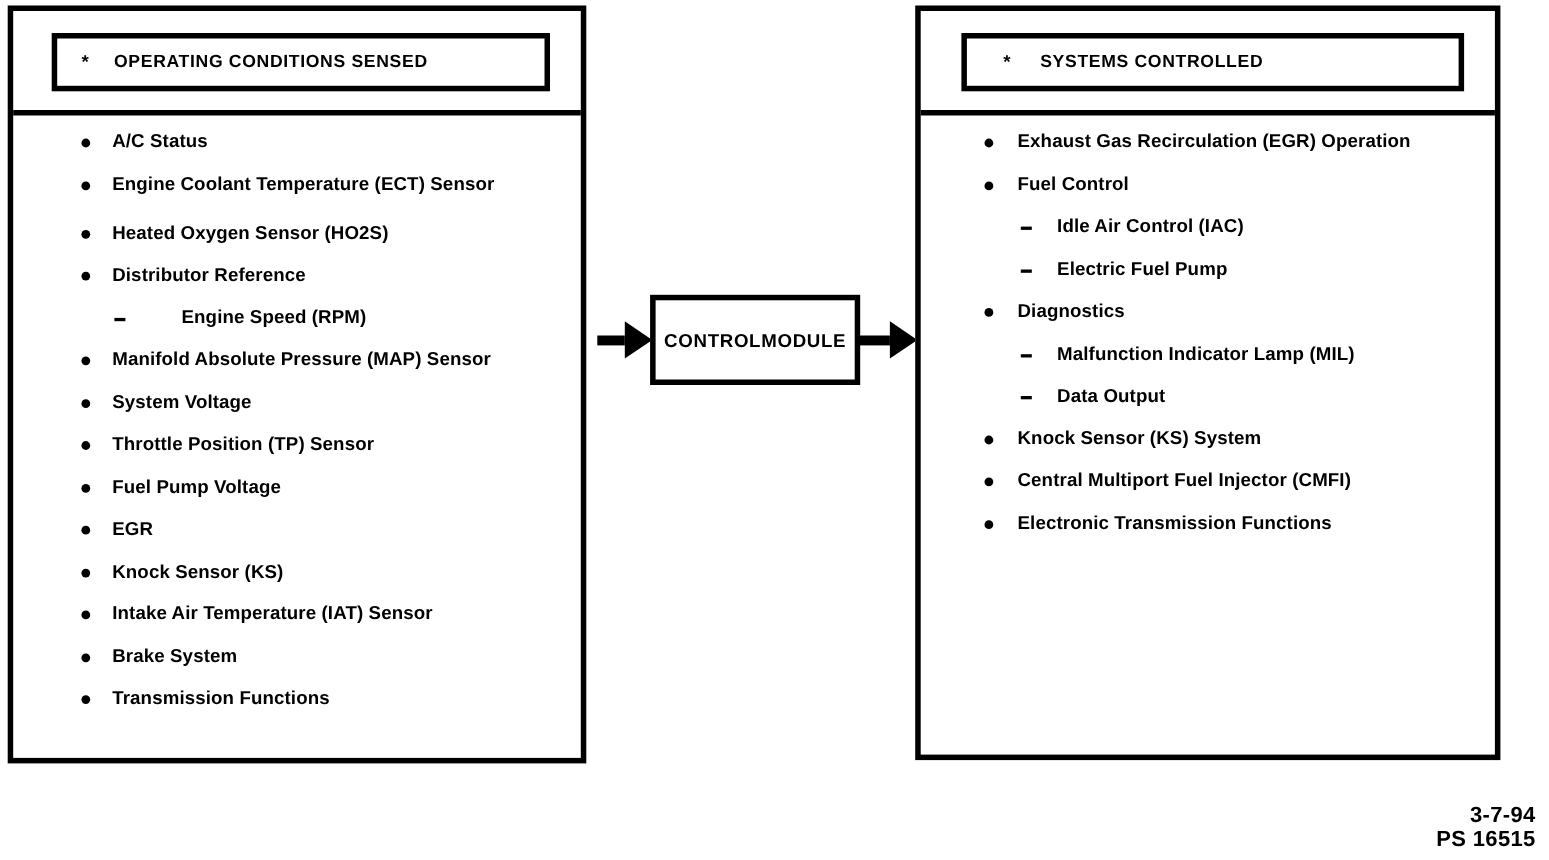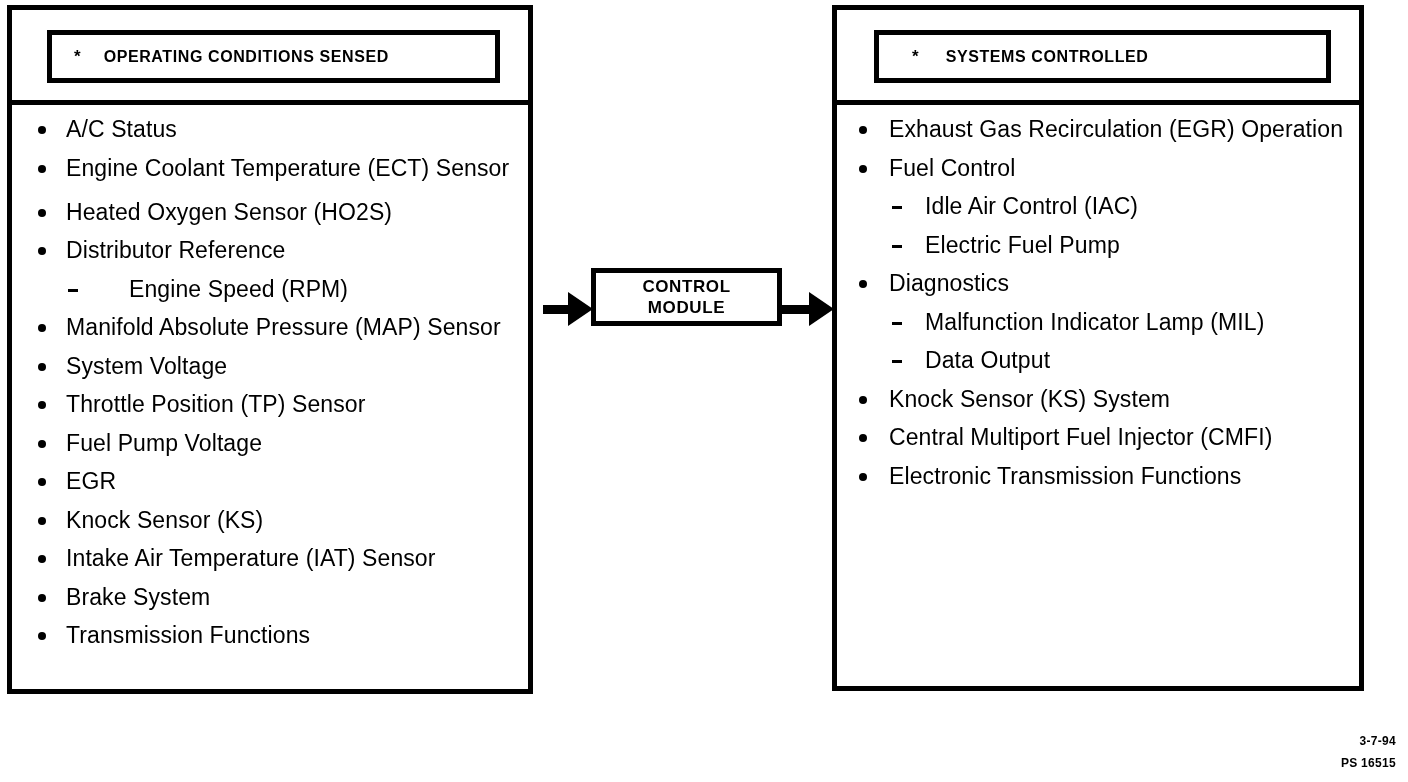--- a/index.html
+++ b/index.html
@@ -76,26 +76,27 @@
 
   
   ul.itemlist {
     list-style: none;
     margin: 0;
     padding: 0;
   }
 
   li.item {
     position: relative;
-    font-size: 23px;
-    font-weight: normal;
+    font-size: 17px;
+    font-weight: bold;
     line-height: 22px;
     letter-spacing: 0.1px;
     padding: 0 6px 0 54px;
     margin-bottom: 16.5px;
+    margin-left: 36px;
   }
   li.item::before {
     content: "";
     position: absolute;
     left: 26px;
     top: 8px;
     width: 8px;
     height: 8px;
     background: #000;
     border-radius: 50%;
@@ -123,26 +124,25 @@
 
   
   li.item.gap-before { margin-top: 22px; }
 
   
   #control-module {
     position: absolute;
     left: 591px;
     top: 268px;
     width: 191px;
-    height: 58px;
+    height: 82px;
     border: 5px solid #000;
     box-sizing: border-box;
     background: #fff;
     display: flex;
-    flex-direction: column;
     align-items: center;
     justify-content: center;
   }
   #control-module .cm-line {
     font-size: 17px;
     font-weight: bold;
     line-height: 21px;
     letter-spacing: 0.6px;
   }
 
@@ -168,21 +168,21 @@
   #arrow-in  .shaft { width: 25px; }
   #arrow-out { left: 780px; top: 291px; width: 54px; }
   #arrow-out .shaft { width: 29px; }
 
   
   #footer-caption {
     position: absolute;
     right: 12px;
     bottom: 8px;
     text-align: right;
-    font-size: 12px;
+    font-size: 20px;
     font-weight: bold;
     line-height: 22px;
     letter-spacing: 0.3px;
   }
 </style>
 </head>
 <body>
 
 <div class="diagram">
 

